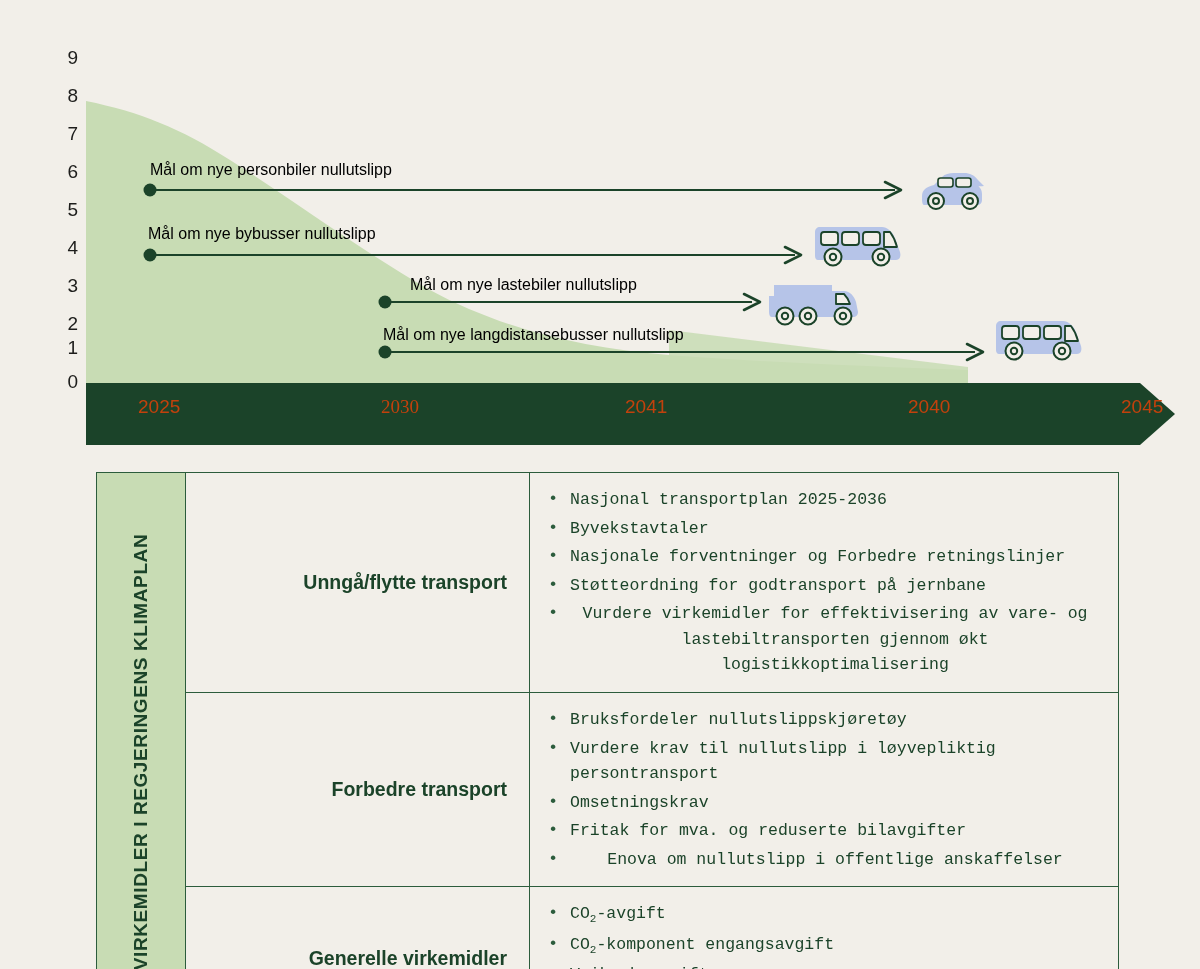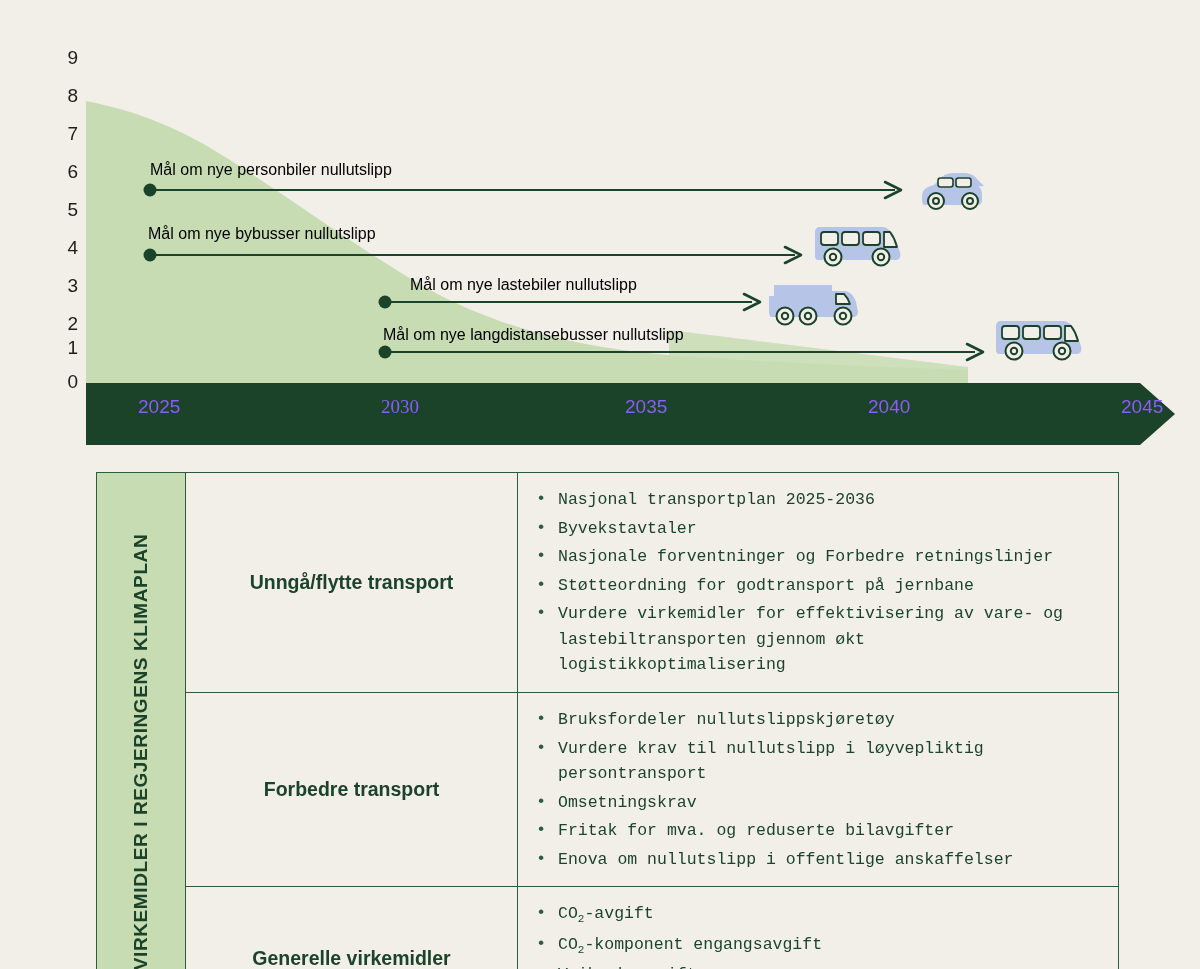--- a/index.html
+++ b/index.html
@@ -44,21 +44,21 @@
     position: absolute;
     font-size: 16px;
     color: #000000;
     white-space: nowrap;
     line-height: 1;
   }
 
   .year-label {
     position: absolute;
     font-size: 19px;
-    color: #8b5cf6;
+    color: #c2410c;
     font-weight: normal;
     white-space: nowrap;
   }
 
   
   .table-wrap {
     position: absolute;
     left: 96px; top: 472px;
     width: 1023px; height: 437px;
   }
@@ -83,43 +83,43 @@
     transform: translate(-50%,-50%) rotate(-90deg);
     white-space: nowrap;
     font-size: 19px;
     font-weight: bold;
     letter-spacing: 0.6px;
     color: #1b4329;
   }
 
   .cat-cell {
     width: 299px;
-    text-align: center;
+    text-align: right;
     font-size: 19.5px;
     font-weight: bold;
     color: #1b4329;
-    padding: 8px 16px;
+    padding: 8px 22px;
   }
 
   .list-cell { padding: 14px 18px 14px 8px; }
   .list-cell ul {
     margin: 0;
     padding: 0;
     list-style: none;
   }
   .list-cell li {
     position: relative;
     padding-left: 32px;
     font-size: 16.5px;
     line-height: 1.55;
     color: #1b4329;
     margin-bottom: 3px;
     font-family: Liberation Mono, monospace;
   }
-  .list-cell li:last-child { margin-bottom: 0; }
+  .list-cell li:last-child { margin-bottom: 0; text-align: center; }
   .list-cell li::before {
     content: "\2022";
     position: absolute;
     left: 10px;
     top: -1px;
     font-size: 17px;
     color: #2c5c3c;
   }
   .list-cell li sub { font-size: 11px; }
 </style>
@@ -236,22 +236,22 @@
       <path fill="#1b4329" d="M 86 383 L 1140 383 L 1175 414 L 1140 445 L 86 445 Z"></path>
     </svg>
 
     <div class="goal-label" style="left:150px; top:162px;">Mål om nye personbiler nullutslipp</div>
     <div class="goal-label" style="left:148px; top:226px;">Mål om nye bybusser nullutslipp</div>
     <div class="goal-label" style="left:383px; top:277px;margin-left:27px;">Mål om nye lastebiler nullutslipp</div>
     <div class="goal-label" style="left:383px; top:327px;">Mål om nye langdistansebusser nullutslipp</div>
 
     <div class="year-label" style="left:138px; top:396px;">2025</div>
     <div class="year-label" style="left:381px; top:396px;font-family:Liberation Serif, serif;">2030</div>
-    <div class="year-label" style="left:625px; top:396px;">2035</div>
-    <div class="year-label" style="left:868px; top:396px;">2040</div>
+    <div class="year-label" style="left:625px; top:396px;">2041</div>
+    <div class="year-label" style="left:908px; top:396px;">2040</div>
     <div class="year-label" style="left:1105px; top:396px;margin-left:16px;">2045</div>
   </div>
 
   <div class="table-wrap">
     <table class="tbl">
       <tbody>
         <tr>
           <td class="side-cell" rowspan="3">
             <div class="side-text">VIRKEMIDLER I REGJERINGENS KLIMAPLAN</div>
           </td>

